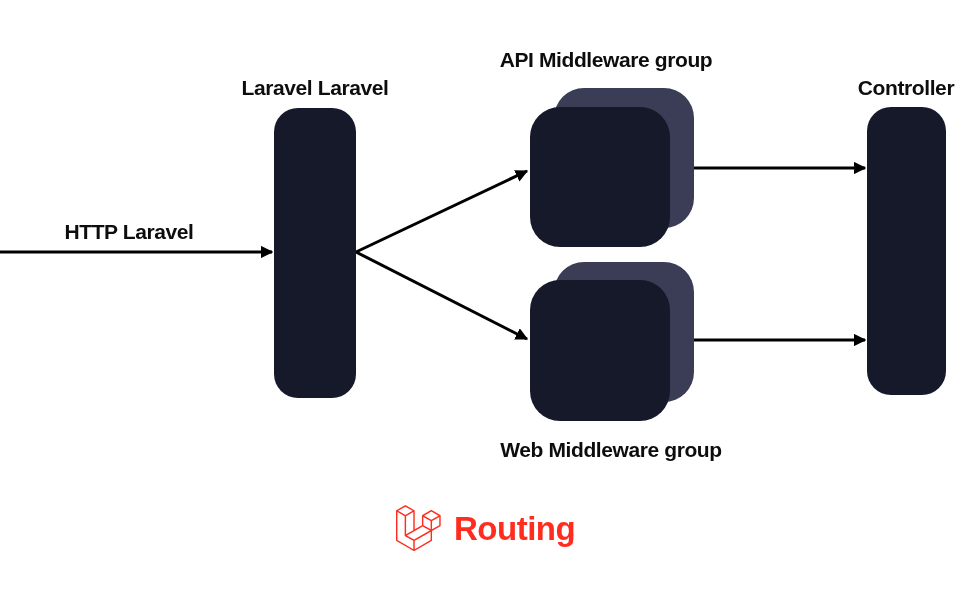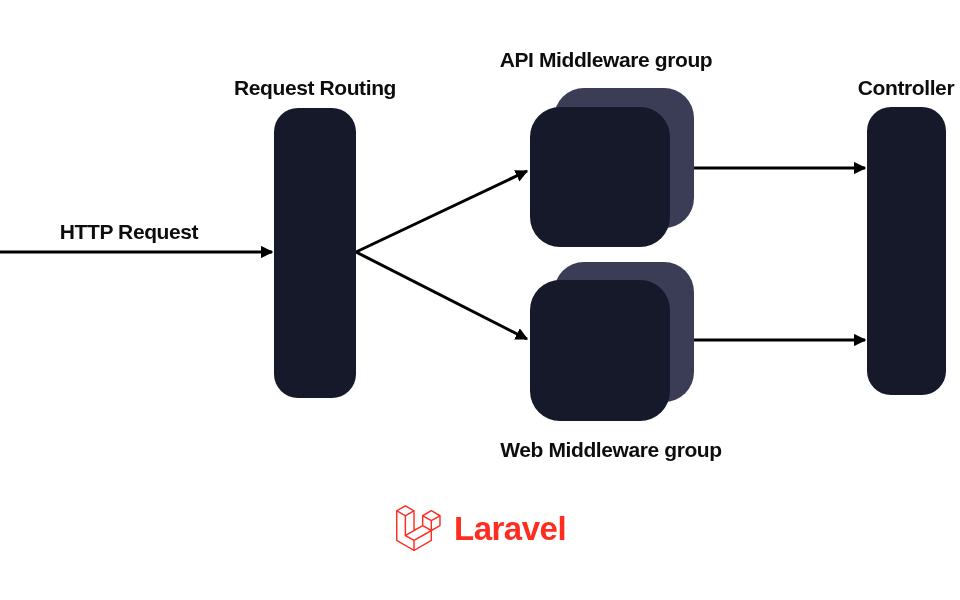--- a/index.html
+++ b/index.html
@@ -97,22 +97,22 @@
         <path class="arrowhead" d="M 0 0 L 10 5 L 0 10 z"></path>
       </marker>
     </defs>
     <line class="arrow-line" x1="0" y1="252" x2="272" y2="252" marker-end="url(#ah)"></line>
     <line class="arrow-line" x1="356" y1="252" x2="527" y2="171" marker-end="url(#ah)"></line>
     <line class="arrow-line" x1="356" y1="252" x2="527" y2="339" marker-end="url(#ah)"></line>
     <line class="arrow-line" x1="694" y1="168" x2="865" y2="168" marker-end="url(#ah)"></line>
     <line class="arrow-line" x1="694" y1="340" x2="865" y2="340" marker-end="url(#ah)"></line>
   </svg>
 
-  <div class="diagram-label label-http">HTTP Request</div>
-  <div class="diagram-label label-routing">Request Routing</div>
+  <div class="diagram-label label-http">HTTP Laravel</div>
+  <div class="diagram-label label-routing">Laravel Laravel</div>
   <div class="diagram-label label-web">Web Middleware group</div>
   <div class="diagram-label label-api">API Middleware group</div>
   <div class="diagram-label label-controller">Controller</div>
 
   <div class="node pill node-routing"></div>
 
   <div>
     <div class="card card-back api-back"></div>
     <div class="card card-front api-front"></div>
   </div>
@@ -121,16 +121,16 @@
     <div class="card card-back web-back"></div>
     <div class="card card-front web-front"></div>
   </div>
 
   <div class="node pill node-controller"></div>
 
   <div class="logo">
     <svg class="logo-mark" viewBox="0 0 50 52" xmlns="http://www.w3.org/2000/svg">
       <path fill="var(--c-laravel_red, #ff2d20)" fill-rule="evenodd" clip-rule="evenodd" d="M49.626 11.564a.809.809 0 01.028.209v10.972a.8.8 0 01-.402.694l-9.209 5.302V39.25c0 .286-.152.55-.4.694L20.42 51.01c-.044.025-.092.041-.14.058-.018.006-.035.017-.054.022a.805.805 0 01-.41 0c-.022-.006-.042-.018-.063-.026-.044-.016-.09-.03-.132-.054L.402 39.944A.801.801 0 010 39.25V6.334c0-.072.01-.142.028-.21.006-.023.02-.044.028-.067.015-.042.029-.085.051-.124.015-.026.037-.047.055-.071.023-.032.044-.065.071-.093.023-.023.053-.04.079-.06.029-.024.055-.05.088-.069h.001l9.61-5.533a.802.802 0 01.8 0l9.61 5.533h.002c.032.02.059.045.088.068.026.02.055.038.078.06.028.029.048.062.072.094.017.024.04.045.054.071.023.04.036.082.052.124.008.023.022.044.028.068a.809.809 0 01.028.209v20.559l8.008-4.611v-10.51c0-.07.01-.141.028-.208.007-.024.02-.045.028-.068.016-.042.03-.085.052-.124.015-.026.037-.047.054-.071.024-.032.044-.065.072-.093.023-.023.052-.04.078-.06.03-.024.056-.05.088-.069h.001l9.611-5.533a.801.801 0 01.8 0l9.61 5.533c.034.02.06.045.09.068.025.02.054.038.077.06.028.029.048.062.072.094.018.024.04.045.054.071.023.039.036.082.052.124.009.023.022.044.028.068zm-1.574 10.718v-9.124l-3.363 1.936-4.646 2.675v9.124l8.01-4.611zm-9.61 16.505v-9.13l-4.57 2.61-13.05 7.448v9.216l17.62-10.144zM1.602 7.719v31.068L19.22 48.93v-9.214l-9.204-5.209-.003-.002-.004-.002c-.031-.018-.057-.044-.086-.066-.025-.02-.054-.036-.076-.058l-.002-.003c-.026-.025-.044-.056-.066-.084-.02-.027-.044-.05-.06-.078l-.001-.003c-.018-.03-.029-.066-.042-.1-.013-.03-.03-.058-.038-.09v-.001c-.01-.038-.012-.078-.016-.117-.004-.03-.012-.06-.012-.09v-.002-21.481L4.965 9.654 1.602 7.72zm8.81-5.994L2.405 6.334l8.005 4.609 8.006-4.61-8.006-4.608zm4.164 28.764l4.645-2.674V7.719l-3.363 1.936-4.646 2.675v20.096l3.364-1.937zM39.243 7.164l-8.006 4.609 8.006 4.609 8.005-4.61-8.005-4.608zm-.801 10.605l-4.646-2.675-3.363-1.936v9.124l4.645 2.674 3.364 1.937v-9.124zM20.02 38.33l11.743-6.704 5.87-3.35-8-4.606-9.211 5.303-8.395 4.833 7.993 4.524z"></path>
     </svg>
-    <span class="logo-word">Laravel</span>
+    <span class="logo-word">Routing</span>
   </div>
 
 </div>
 
 </body></html>

